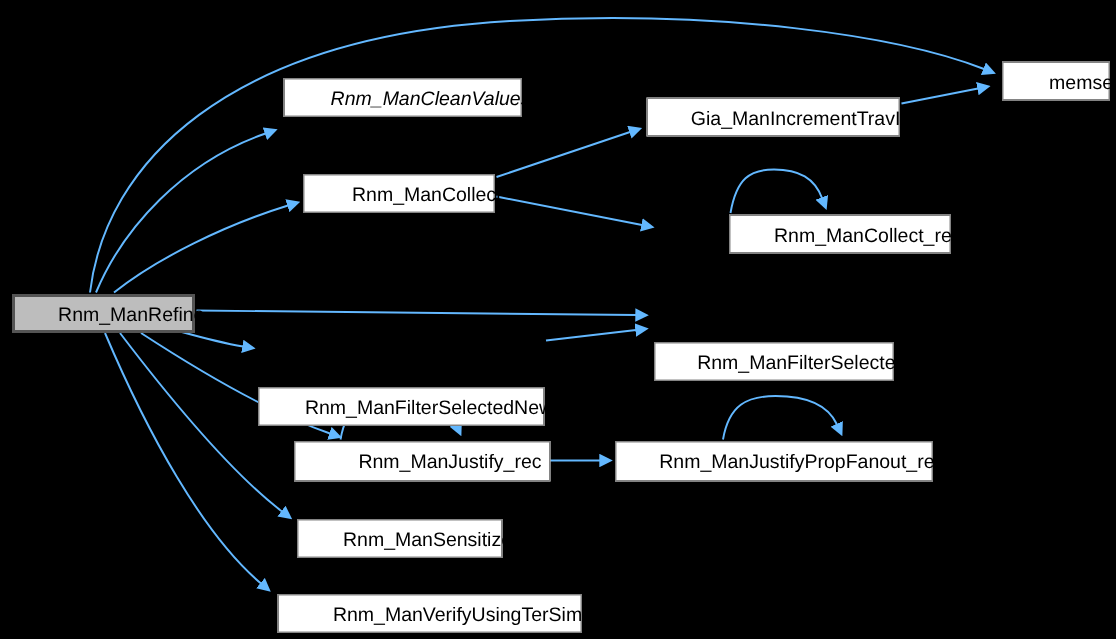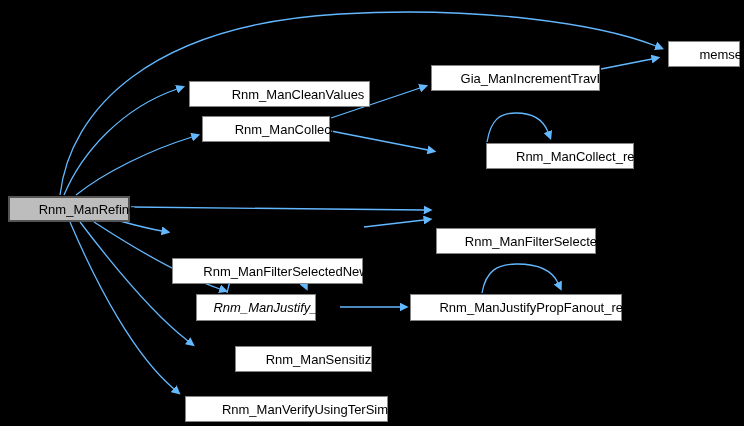--- a/index.html
+++ b/index.html
@@ -69,35 +69,35 @@
     <path class="edge" d="M 487,142 C 491,119 500,113 516,113 C 533,113 543,119 548,132" marker-end="url(#arrowhead)"></path>
     <path class="edge" d="M 601,69 L 652,59" marker-end="url(#arrowhead)"></path>
     <path class="edge" d="M 364,227 L 424,220" marker-end="url(#arrowhead)"></path>
     <path class="edge" d="M 227,293 C 231,270 243,264 262,264 C 283,264 298,270 304,283" marker-end="url(#arrowhead)"></path>
     <path class="edge" d="M 340,307 L 400,307" marker-end="url(#arrowhead)"></path>
     <path class="edge" d="M 482,293 C 486,270 498,264 517,264 C 538,264 552,270 558,283" marker-end="url(#arrowhead)"></path>
   </svg>
 
   <div class="node root" style="left:8px;top:196px;width:122px;height:26px;">Rnm_ManRefine</div>
 
-  <div class="node" style="left:189px;top:81px;width:181px;height:26px;">Rnm_ManCleanValues</div>
+  <div class="node" style="left:189px;top:52px;width:159px;height:26px;font-style:italic;">Rnm_ManCleanValues</div>
 
   <div class="node" style="left:202px;top:116px;width:128px;height:26px;">Rnm_ManCollect</div>
 
   <div class="node" style="left:431px;top:65px;width:169px;height:26px;">Gia_ManIncrementTravId</div>
 
   <div class="node" style="left:668px;top:41px;width:72px;height:26px;">memset</div>
 
   <div class="node" style="left:442px;top:143px;width:148px;height:26px;margin-left:44px;">Rnm_ManCollect_rec</div>
 
   <div class="node" style="left:172px;top:220px;width:191px;height:26px;margin-top:38px;">Rnm_ManFilterSelectedNew</div>
 
   <div class="node" style="left:436px;top:204px;width:160px;height:26px;margin-top:24px;">Rnm_ManFilterSelected</div>
 
-  <div class="node" style="left:196px;top:294px;width:120px;height:27px;font-style:italic;">Rnm_ManJustify_rec</div>
+  <div class="node" style="left:196px;top:294px;width:171px;height:27px;">Rnm_ManJustify_rec</div>
 
   <div class="node" style="left:410px;top:294px;width:212px;height:27px;">Rnm_ManJustifyPropFanout_rec</div>
 
-  <div class="node" style="left:198px;top:346px;width:137px;height:26px;margin-left:37px;">Rnm_ManSensitize</div>
+  <div class="node" style="left:198px;top:346px;width:137px;height:26px;">Rnm_ManSensitize</div>
 
   <div class="node" style="left:185px;top:396px;width:203px;height:26px;">Rnm_ManVerifyUsingTerSim</div>
 
 </div>
 
 </body></html>

